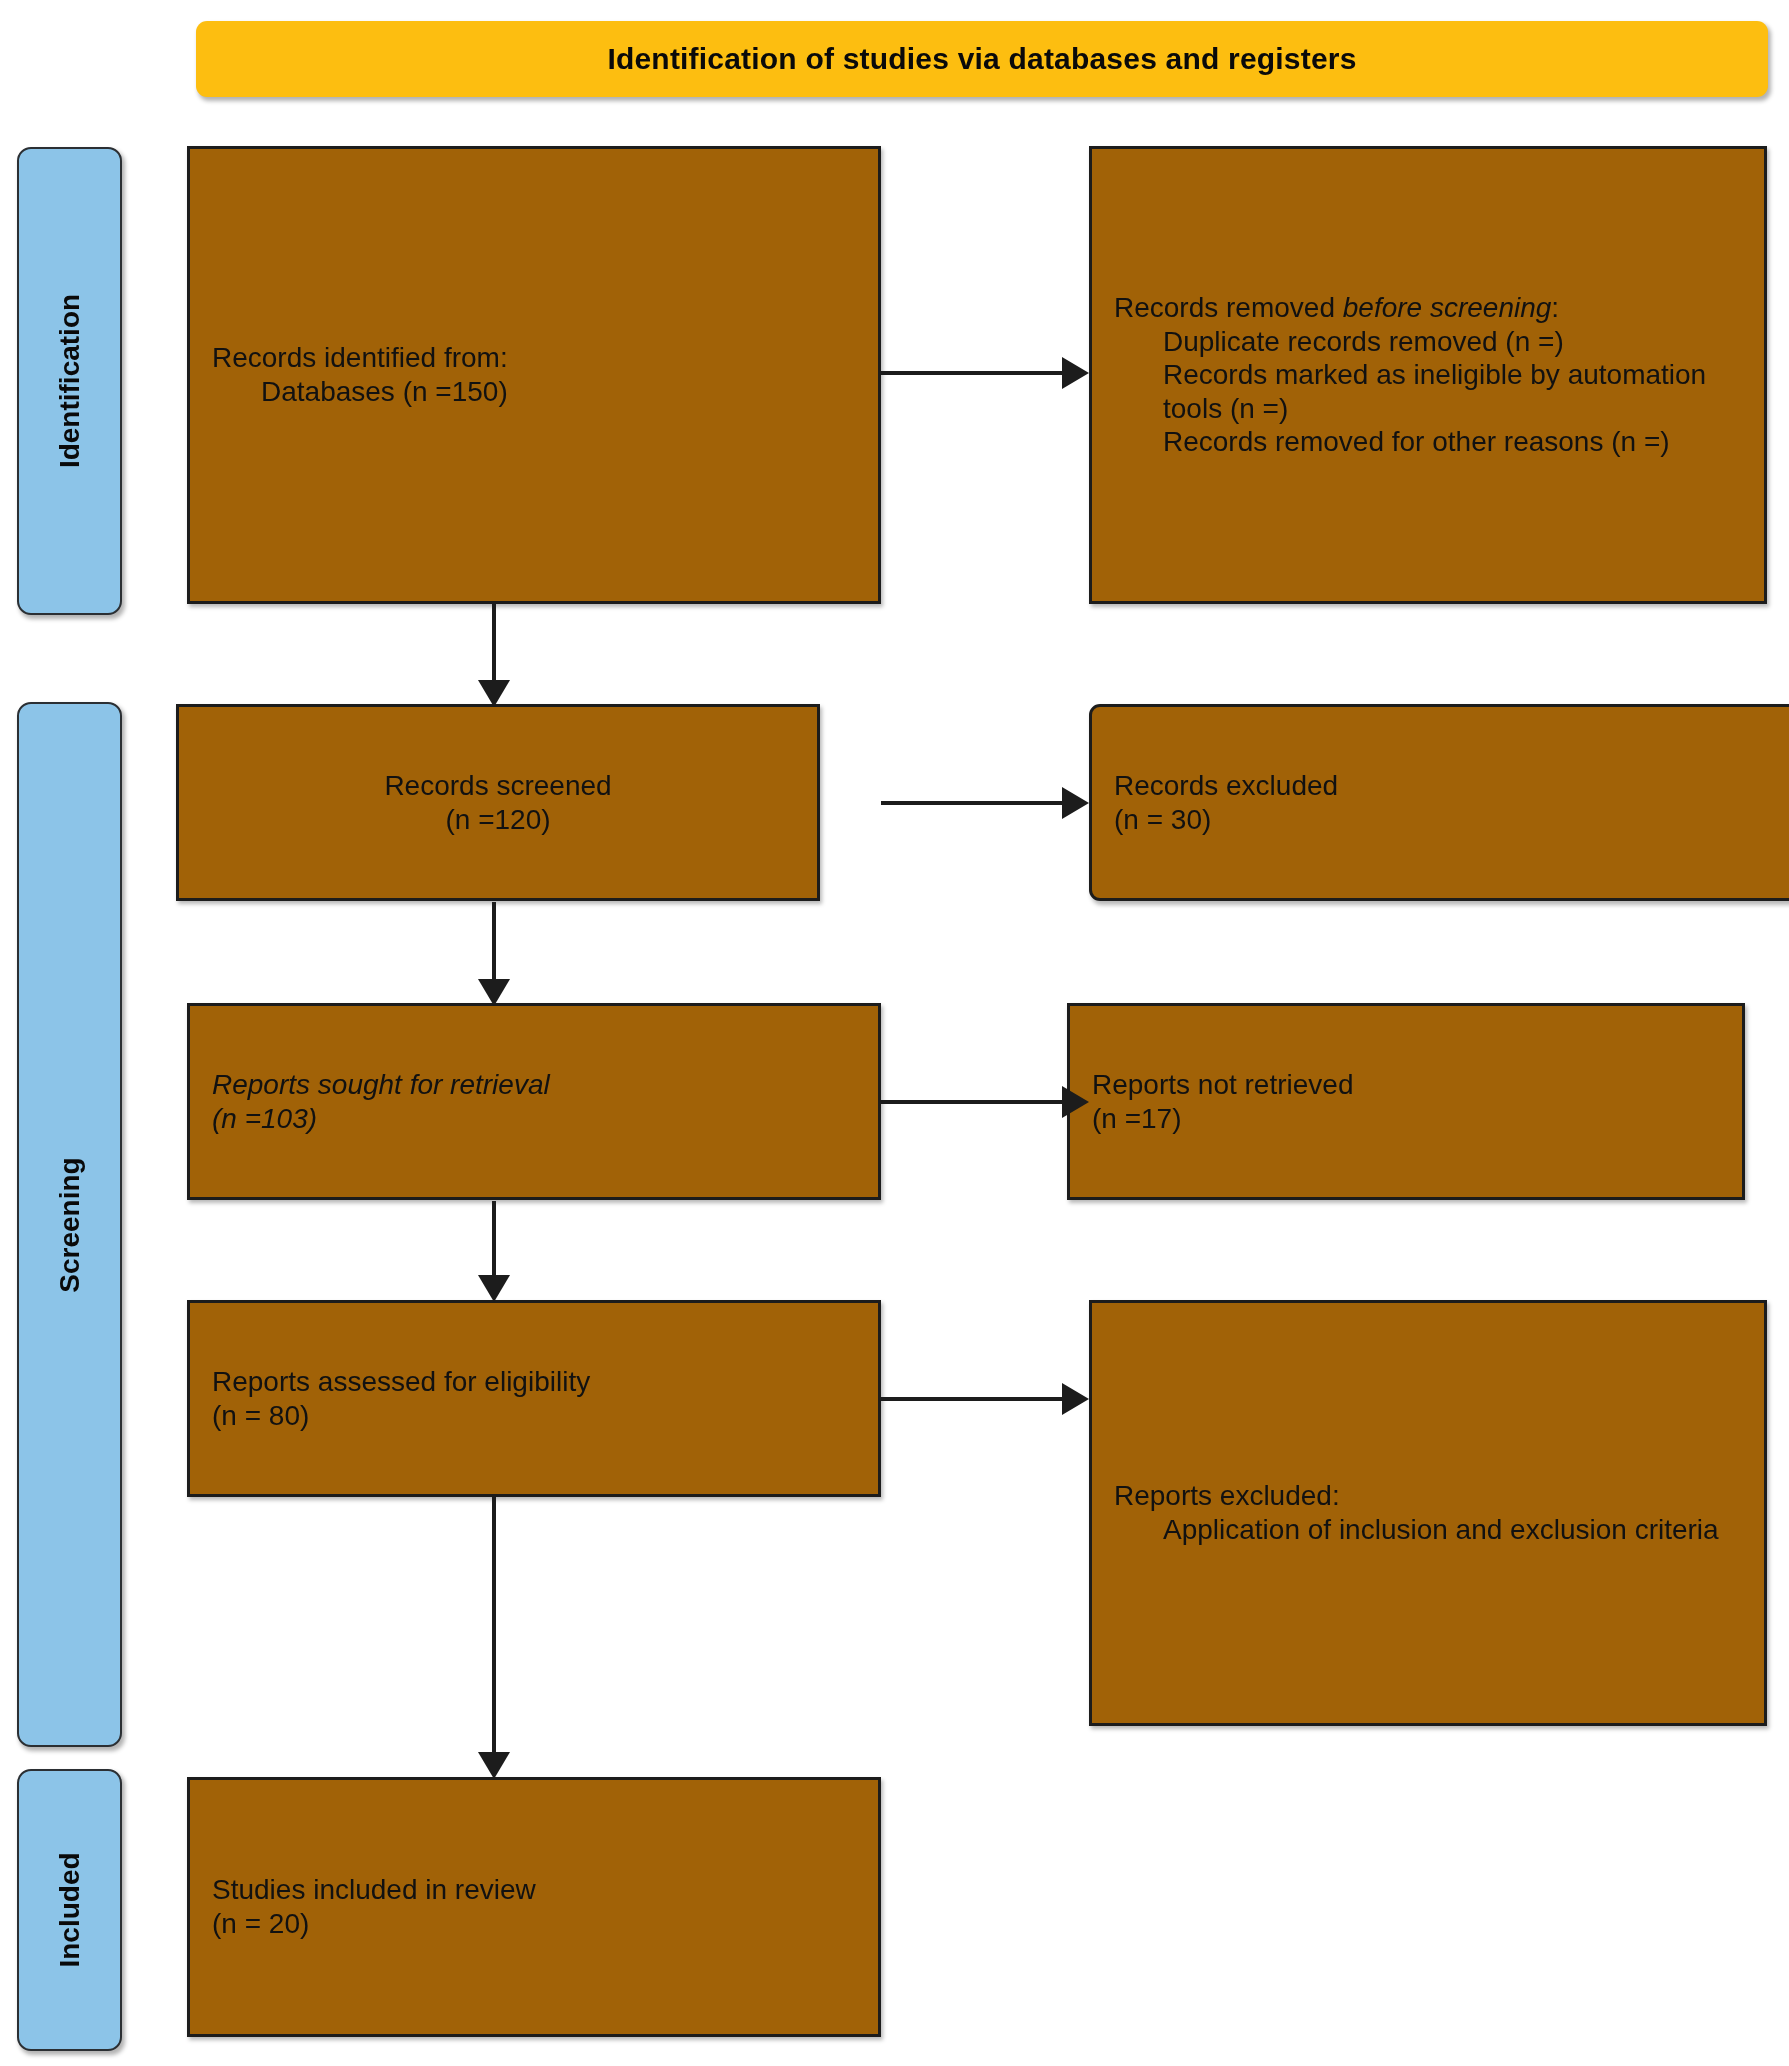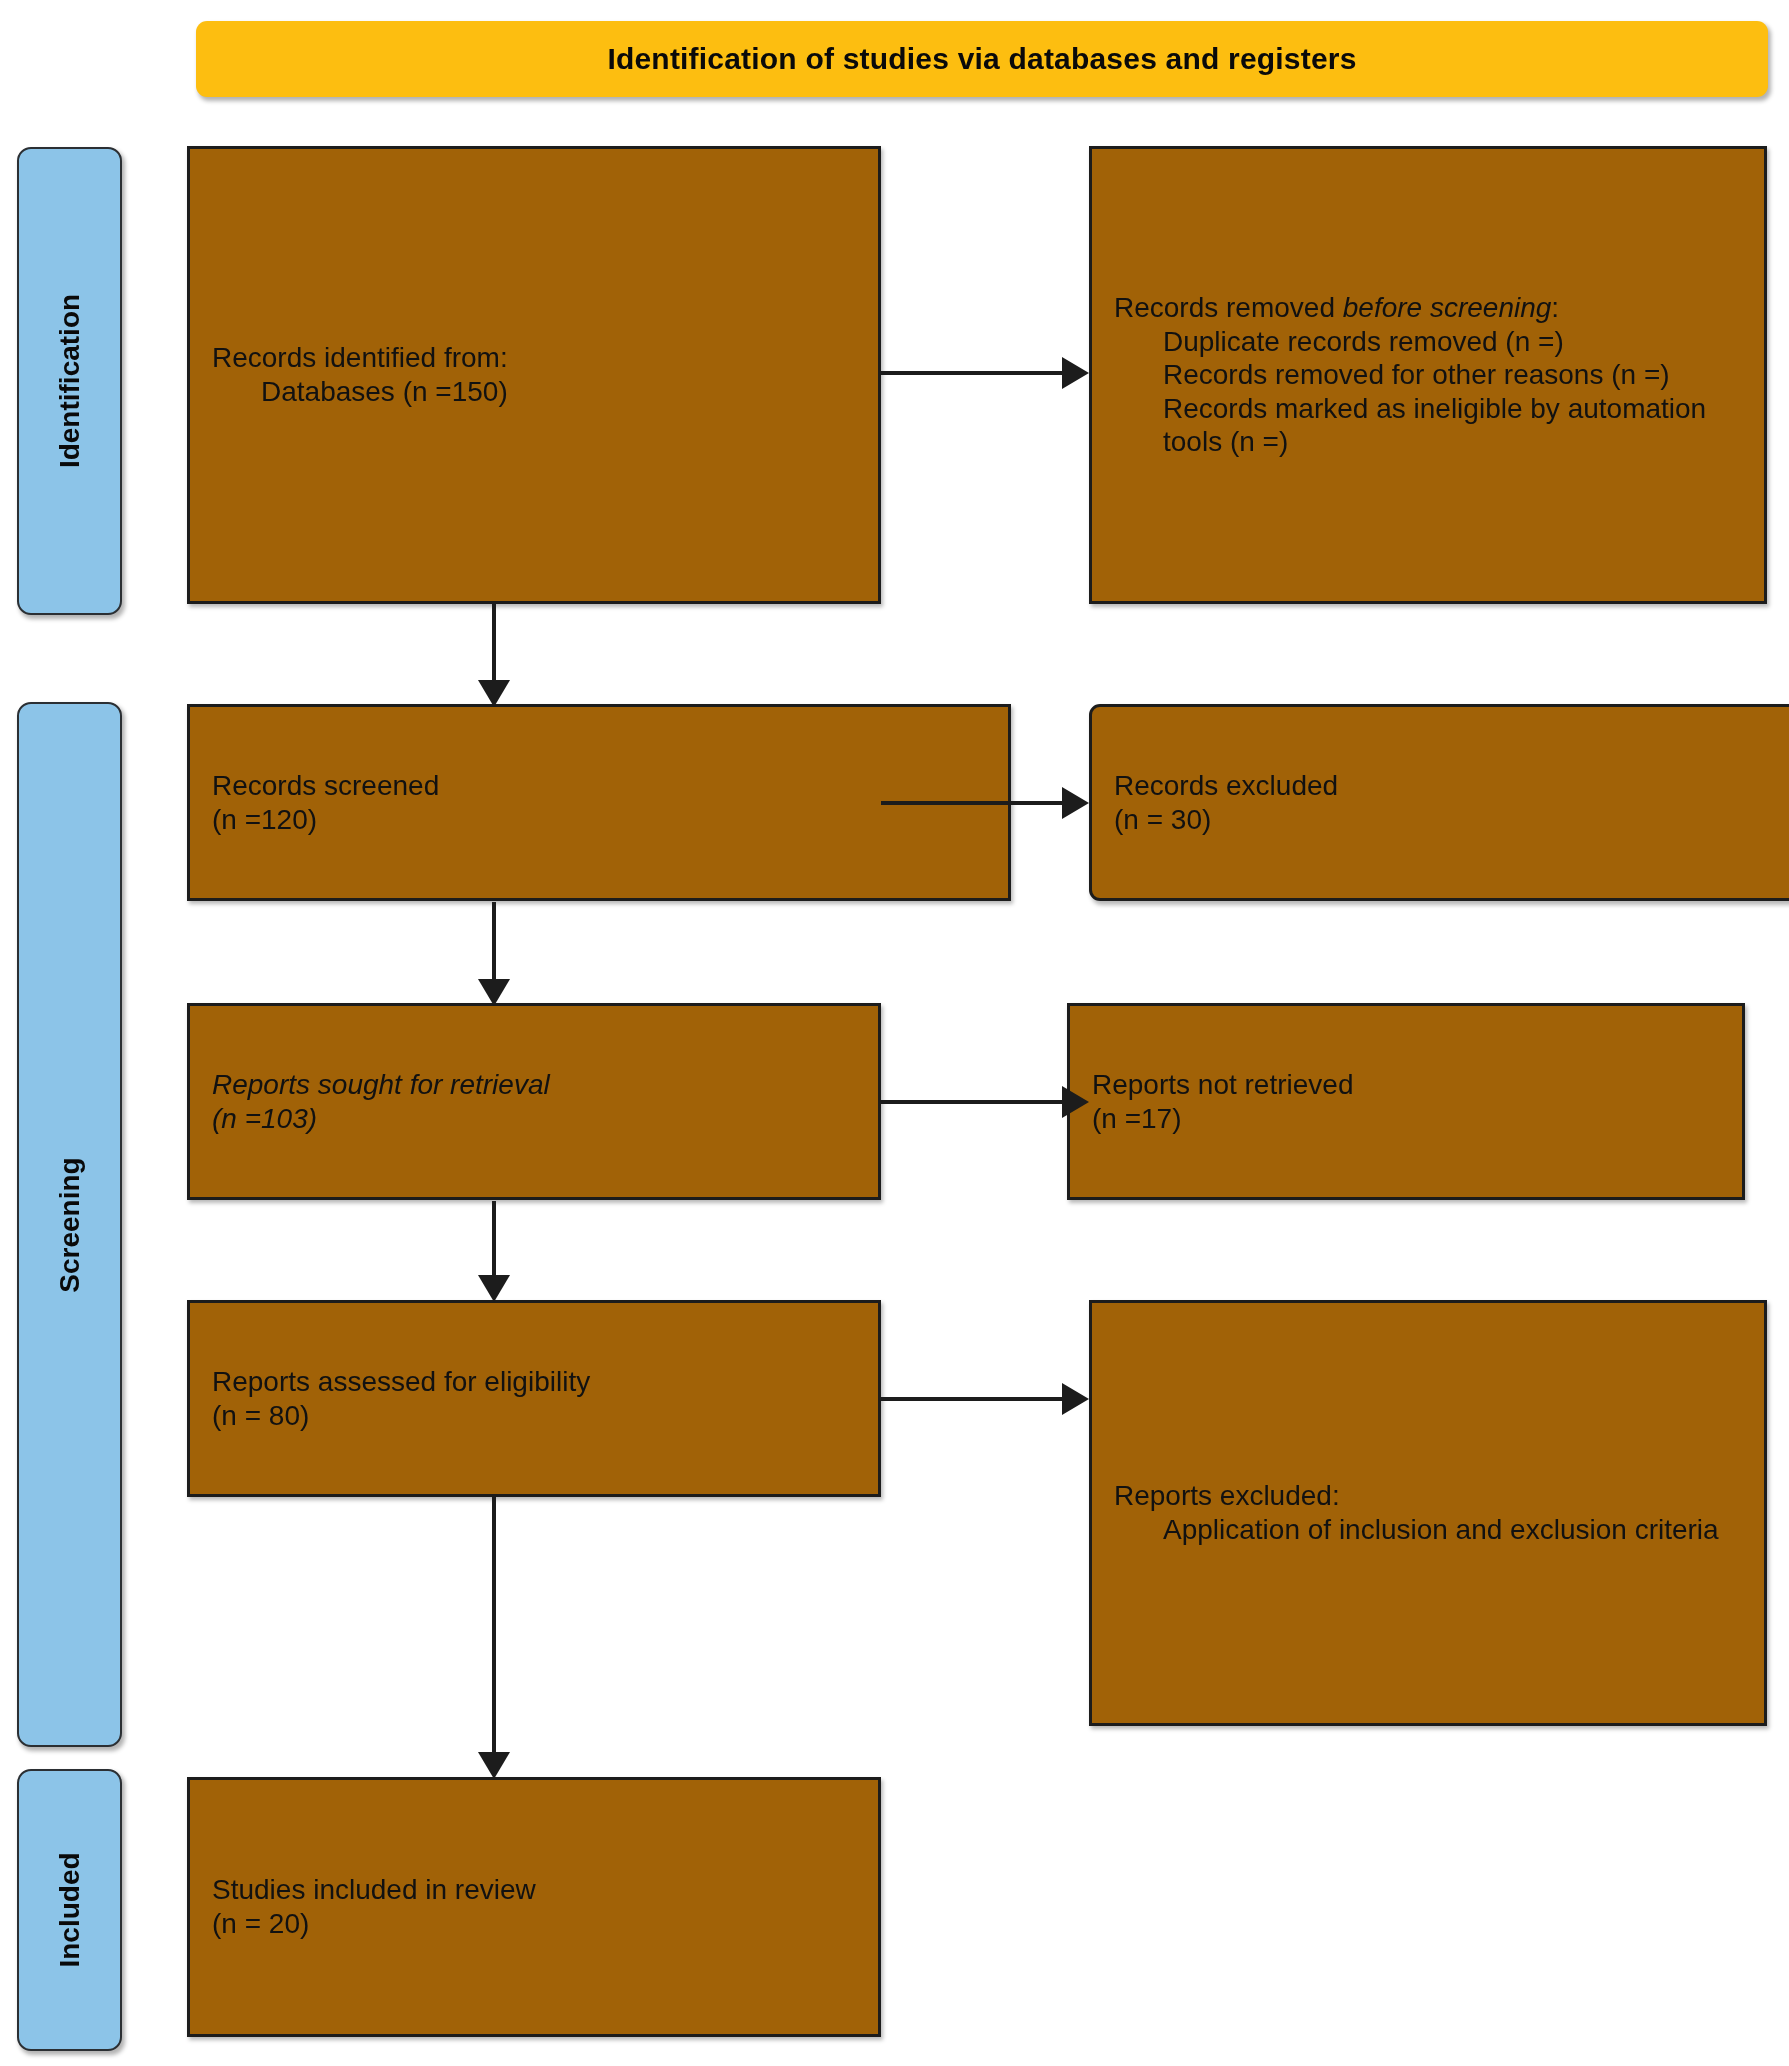--- a/index.html
+++ b/index.html
@@ -79,21 +79,21 @@
     font-size: 28px;
     line-height: 1.20;
     color: #111111;
     white-space: pre-wrap;
   }
   .box .line.indent { padding-left: 49px; }
   .box .line em { font-style: italic; }
 
   
   #box-identified   { left: 187px; top: 146px;  width: 694px; height: 458px; }
-  #box-screened     { left: 187px; top: 704px;  width: 824px; height: 197px; }
+  #box-screened     { left: 176px; top: 704px;  width: 644px; height: 197px; align-items: center; }
   #box-sought       { left: 187px; top: 1003px; width: 694px; height: 197px; font-style: italic; }
   #box-assessed     { left: 187px; top: 1300px; width: 694px; height: 197px; }
   #box-included     { left: 187px; top: 1777px; width: 694px; height: 260px; }
 
   
   #box-removed      { left: 1089px; top: 146px;  width: 678px; height: 458px; }
   #box-rec-excluded { left: 1089px; top: 704px;  width: 754px; height: 197px; border-radius: 11px; }
   #box-not-retr     { left: 1067px; top: 1003px; width: 678px; height: 197px; }
   #box-rep-excluded { left: 1089px; top: 1300px; width: 678px; height: 426px; }
 
@@ -186,22 +186,22 @@
   </div>
 
   <div class="box" id="box-identified">
     <div class="line">Records identified from:</div>
     <div class="line indent">Databases (n =150)</div>
   </div>
 
   <div class="box" id="box-removed">
     <div class="line"><span>Records removed </span><em>before screening</em><span>:</span></div>
     <div class="line indent">Duplicate records removed (n =)</div>
+    <div class="line indent">Records marked as ineligible by automation tools (n =)</div>
     <div class="line indent">Records removed for other reasons (n =)</div>
-    <div class="line indent">Records marked as ineligible by automation tools (n =)</div>
   </div>
 
   <div class="box" id="box-screened">
     <div class="line">Records screened</div>
     <div class="line">(n =120)</div>
   </div>
 
   <div class="box" id="box-rec-excluded">
     <div class="line">Records excluded</div>
     <div class="line">(n = 30)</div>

